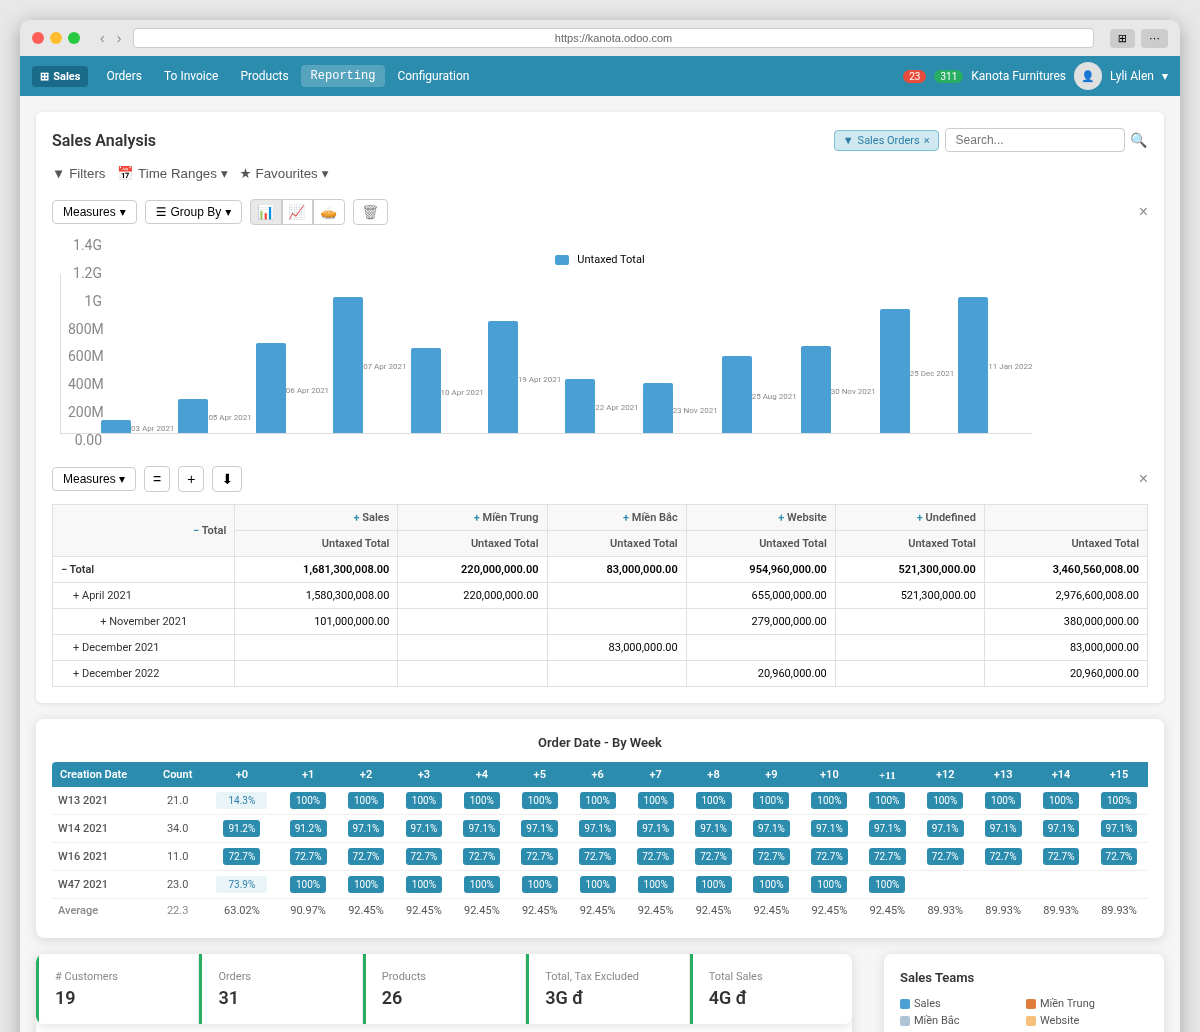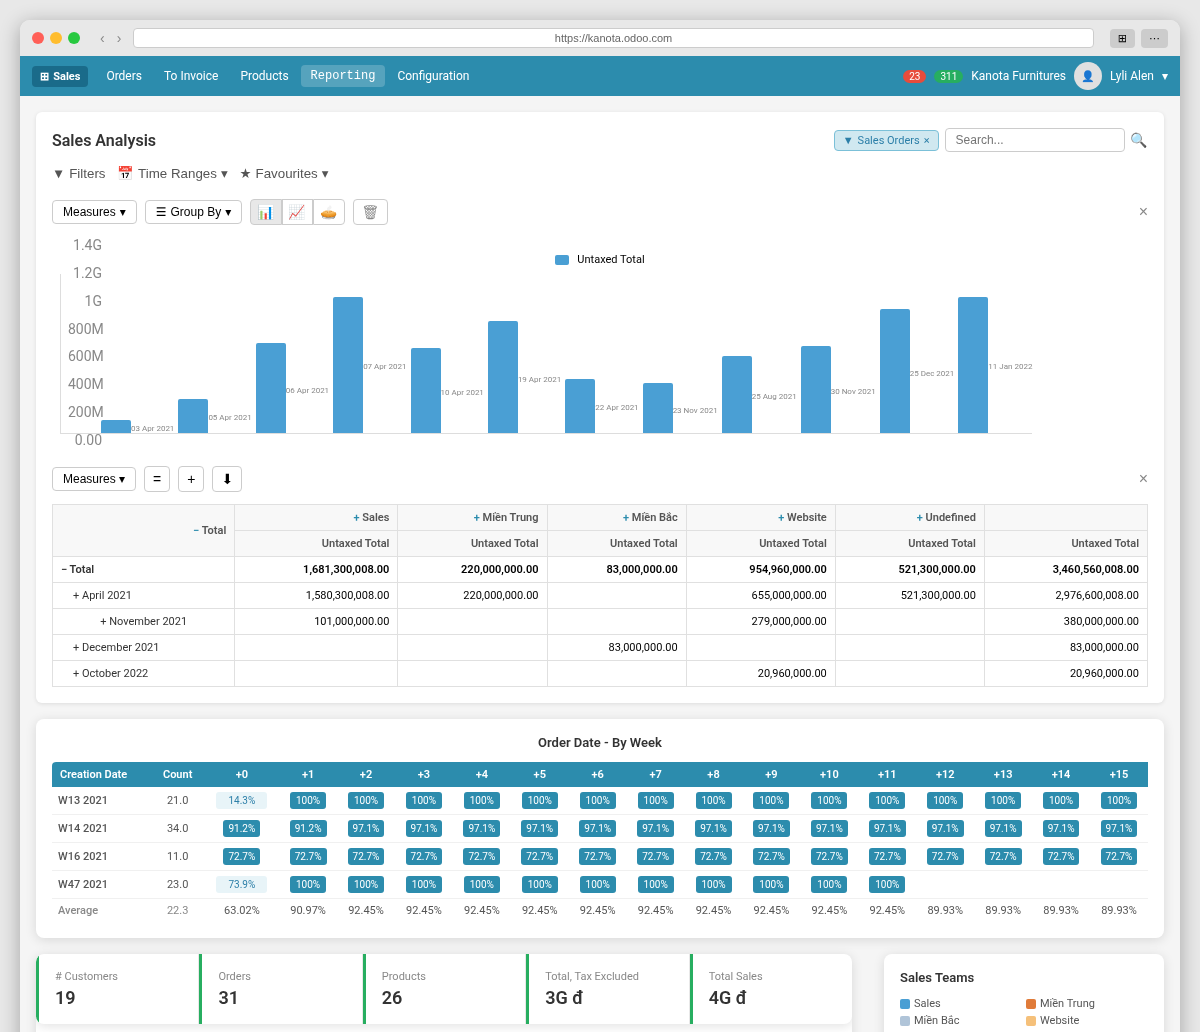--- a/index.html
+++ b/index.html
@@ -670,21 +670,21 @@
               <tr>
                 <td style="padding-left: 20px;">+ December 2021</td>
                 <td></td>
                 <td></td>
                 <td>83,000,000.00</td>
                 <td></td>
                 <td></td>
                 <td>83,000,000.00</td>
               </tr>
               <tr>
-                <td style="padding-left: 20px;">+ October 2022</td>
+                <td style="padding-left: 20px;">+ December 2022</td>
                 <td></td>
                 <td></td>
                 <td></td>
                 <td>20,960,000.00</td>
                 <td></td>
                 <td>20,960,000.00</td>
               </tr>
             </tbody>
         </table>
       </div>
@@ -702,21 +702,21 @@
                 <th style="min-width: 42px;">+1</th>
                 <th style="min-width: 42px;">+2</th>
                 <th style="min-width: 42px;">+3</th>
                 <th style="min-width: 42px;">+4</th>
                 <th style="min-width: 42px;">+5</th>
                 <th style="min-width: 42px;">+6</th>
                 <th style="min-width: 42px;">+7</th>
                 <th style="min-width: 42px;">+8</th>
                 <th style="min-width: 42px;">+9</th>
                 <th style="min-width: 42px;">+10</th>
-                <th style="min-width: 42px;">+11</th>
+                <th style="min-width: 42px; font-family: Liberation Serif, serif;">+11</th>
                 <th style="min-width: 42px;">+12</th>
                 <th style="min-width: 42px;">+13</th>
                 <th style="min-width: 42px;">+14</th>
                 <th style="min-width: 42px;">+15</th>
               </tr>
           </thead>
           <tbody id="cohort-body">
           <tr>
                 <td>W13 2021</td>
                 <td>21.0</td>

